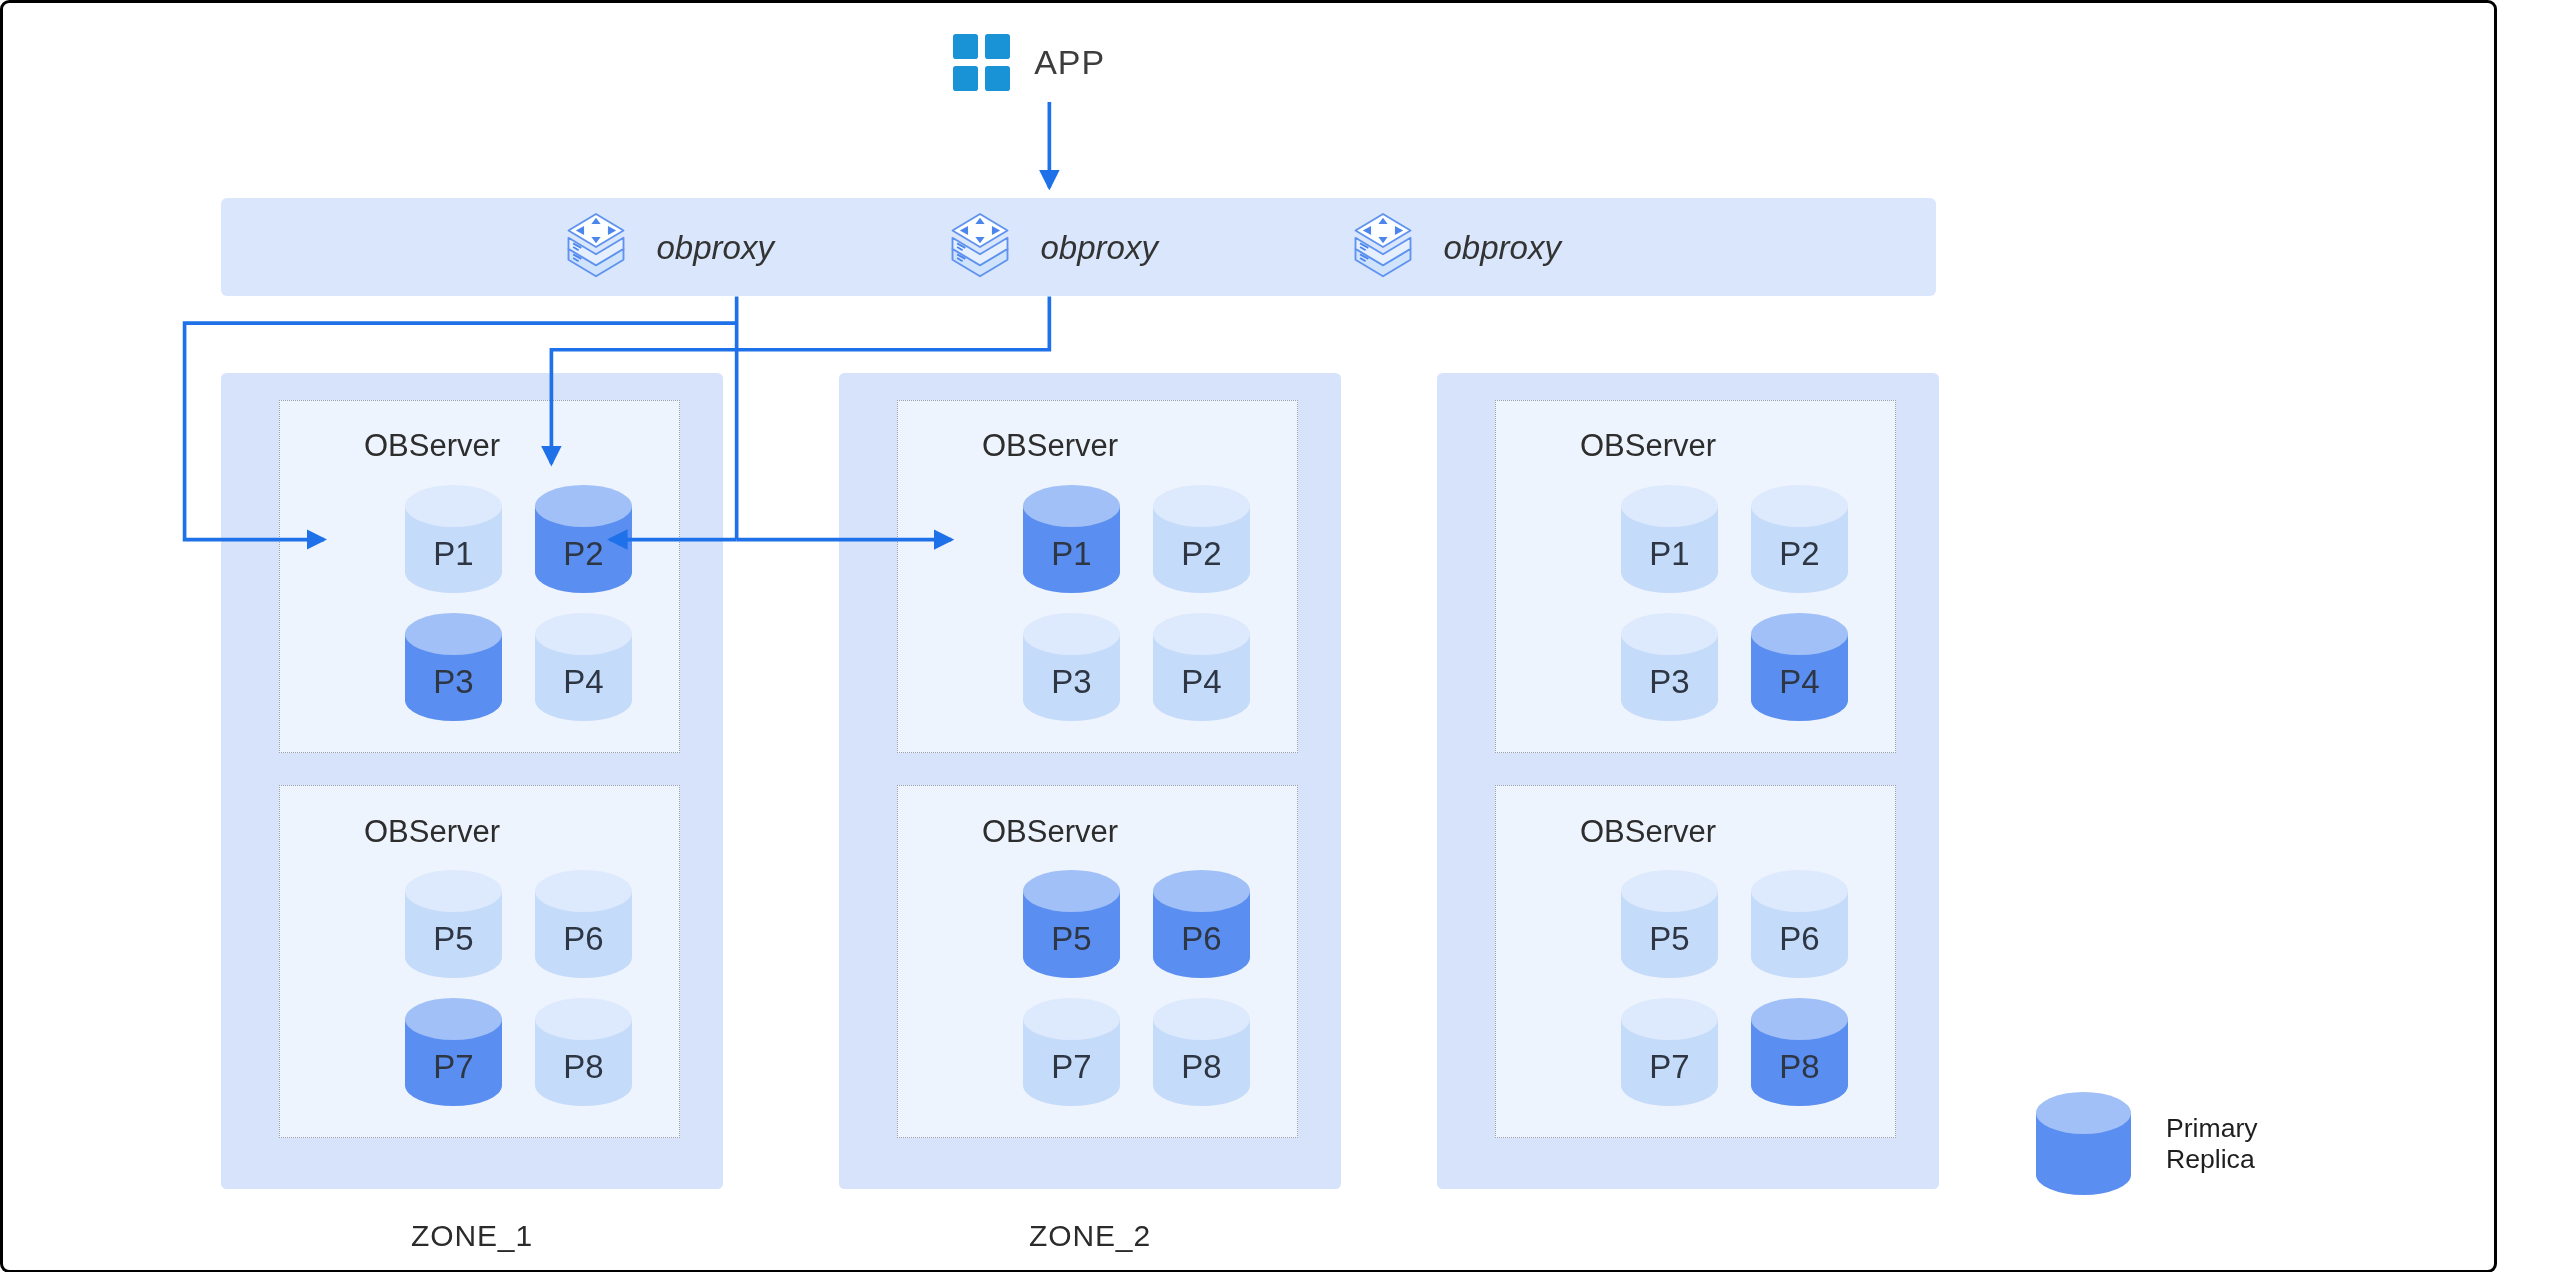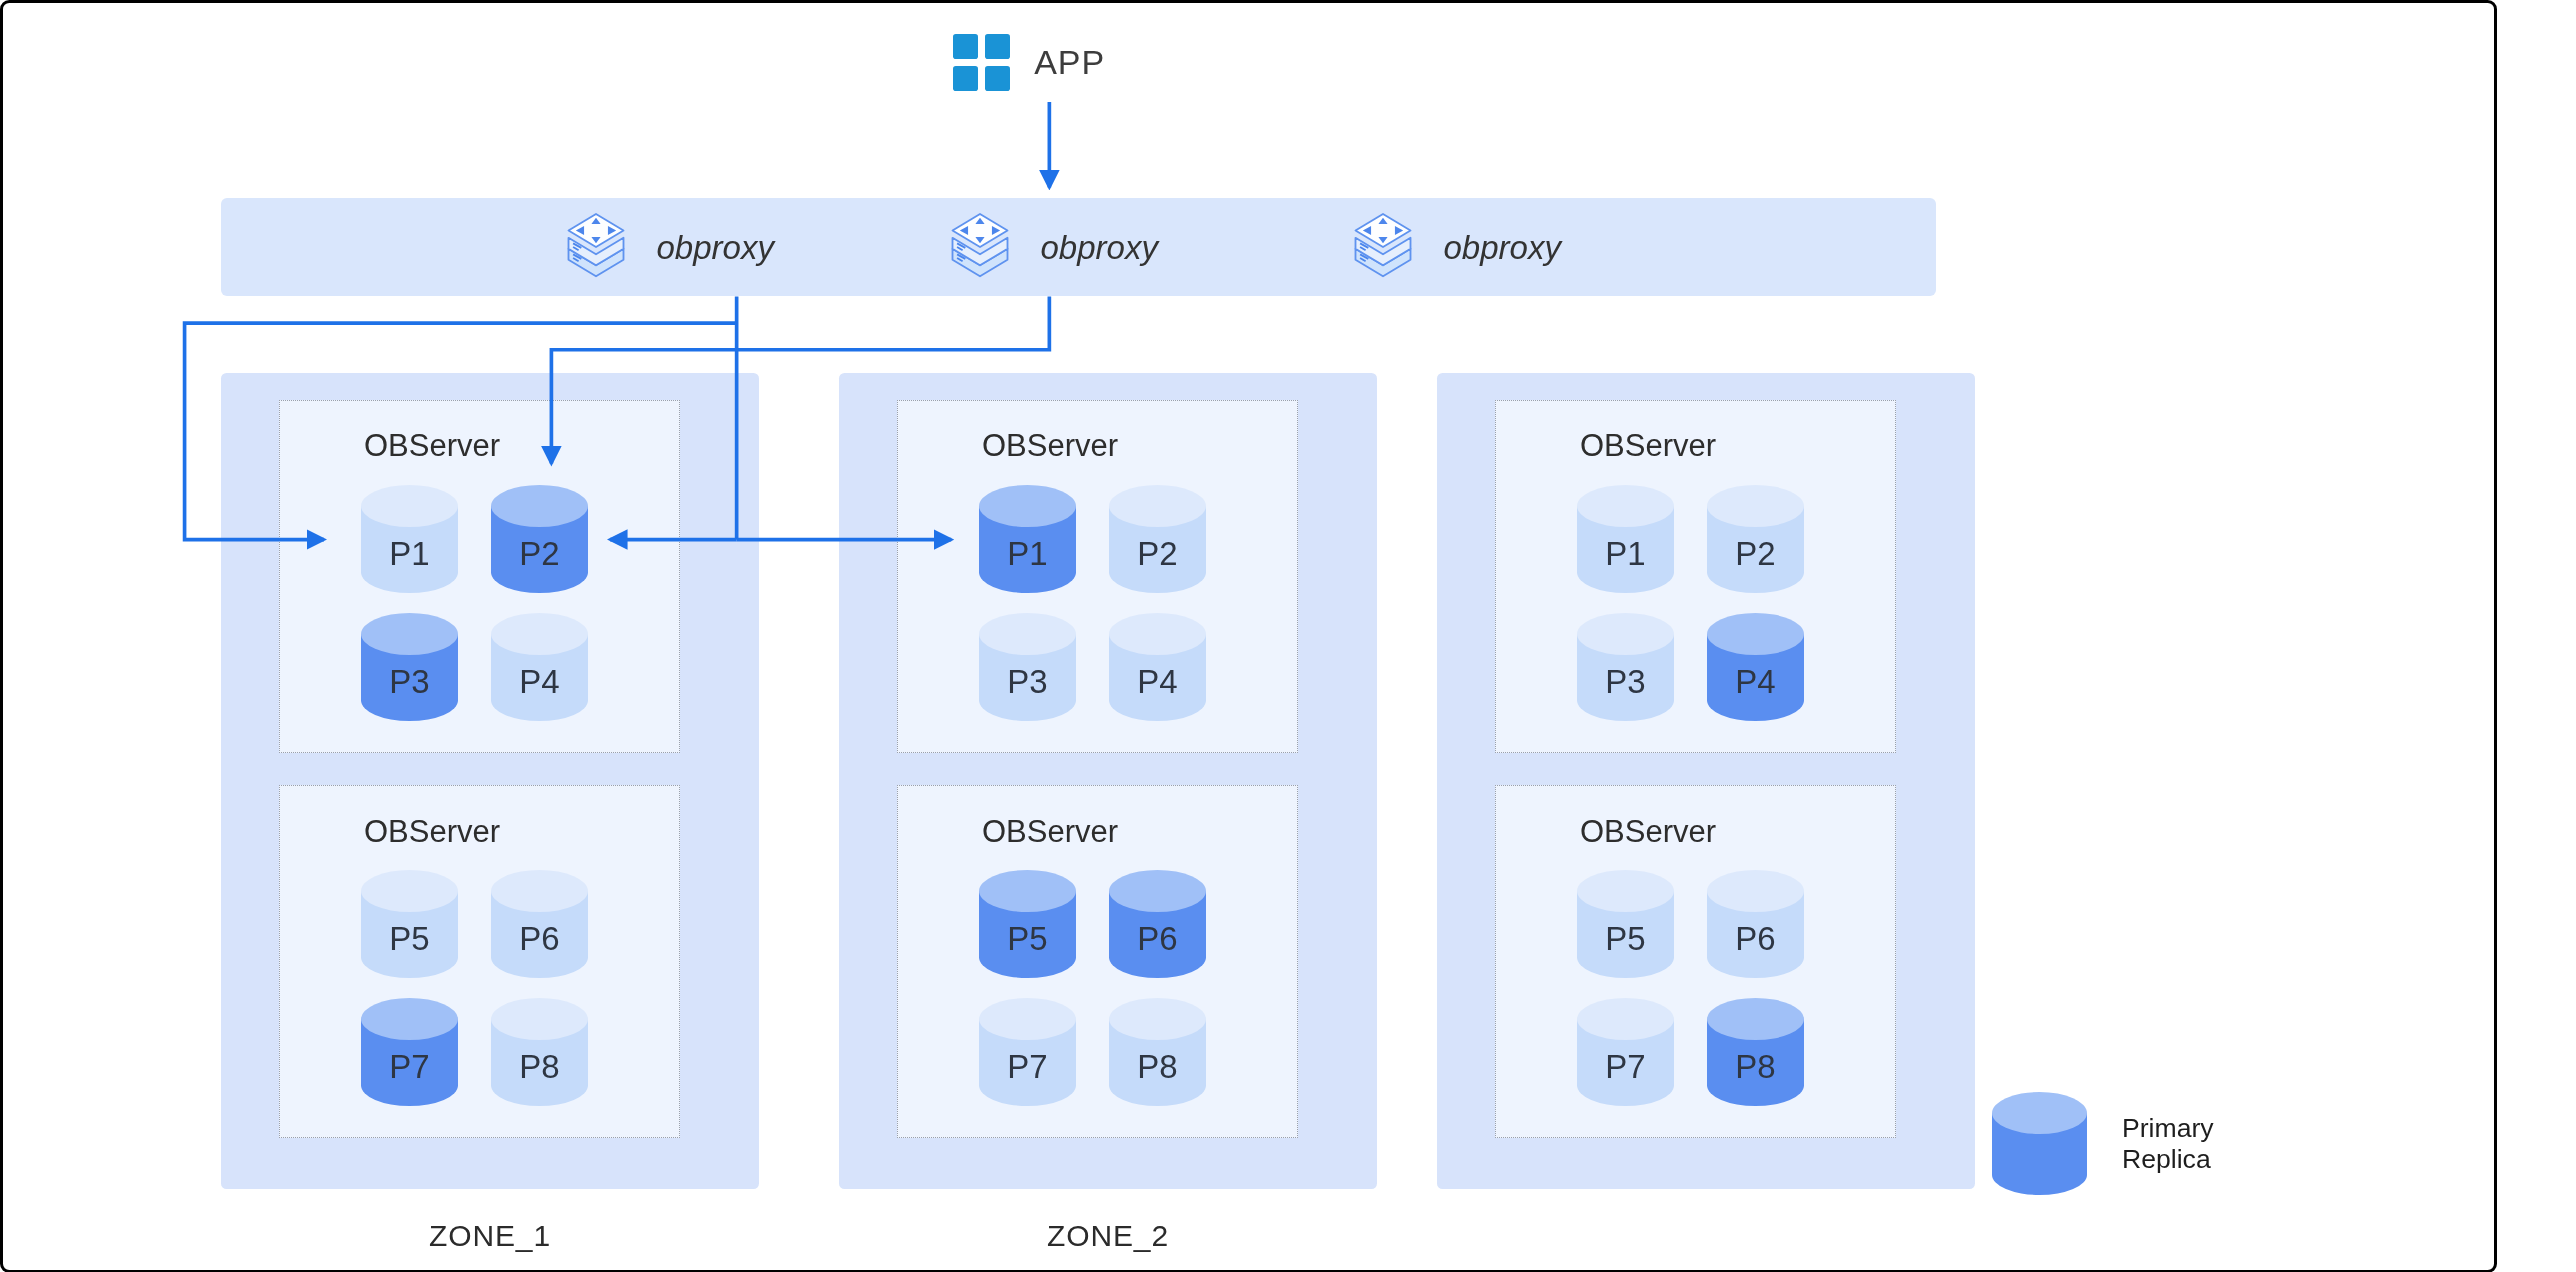--- a/index.html
+++ b/index.html
@@ -19,30 +19,30 @@
   .app-icon{display:grid;grid-template-columns:25px 25px;grid-auto-rows:25px;gap:7.3px;}
   .app-icon span{background:var(--app-icon,#1a93d6);border-radius:2.8px;}
   .app-label{font-size:34px;color:#3d3d3d;letter-spacing:0.9px;}
   
   .band{position:absolute;left:218px;top:195px;width:1715px;height:98px;
         background:var(--band-bg,#d9e6fc);border-radius:6px;font-style:italic;}
   .proxy-item{position:absolute;top:50%;transform:translateY(-50%);display:flex;align-items:center;gap:27.5px;}
   .proxy-label{font-size:33px;color:#333;}
   
   .zone{position:absolute;top:370px;width:502px;height:816px;
-        background:var(--zone-bg,#d7e3fb);border-radius:5.5px;padding-left:36px;}
+        background:var(--zone-bg,#d7e3fb);border-radius:5.5px;}
   .zone-label{position:absolute;top:846px;left:0;width:100%;text-align:center;
         font-size:30px;color:#2b2b2b;letter-spacing:0.9px;}
   .server{position:absolute;left:58px;width:401px;height:353px;box-sizing:border-box;
         background:var(--server-bg,#eef4fe);border:1.8px dotted #9aa0ab;}
   .server-title{position:absolute;left:84px;top:27.5px;font-size:31px;color:#2d2d2d;}
   .partition-grid{position:absolute;left:81px;top:84px;display:grid;
         grid-template-columns:repeat(2,97px);column-gap:33px;row-gap:20px;}
   
-  .cyl{position:relative;width:97px;height:108px;flex:none;}
+  .cyl{position:relative;width:97px;height:108px;flex:none;margin-left:44px;}
   .cyl .cyl-body{position:absolute;left:0;top:21px;bottom:0;width:100%;
         border-radius:0 0 49px 49px / 0 0 21px 21px;}
   .cyl .cyl-top{position:absolute;left:0;top:0;width:100%;height:42px;border-radius:50%;}
   .cyl .cyl-label{position:absolute;left:0;right:0;top:50px;text-align:center;
         font-size:33px;color:#2e3643;}
   .standby .cyl-body{background:var(--standby-body,#c5dbfa);}
   .standby .cyl-top{background:var(--standby-top,#dde9fc);}
   .primary .cyl-body{background:var(--primary-body,#5a8ef0);}
   .primary .cyl-top{background:var(--primary-top,#a0c0f7);}
   

